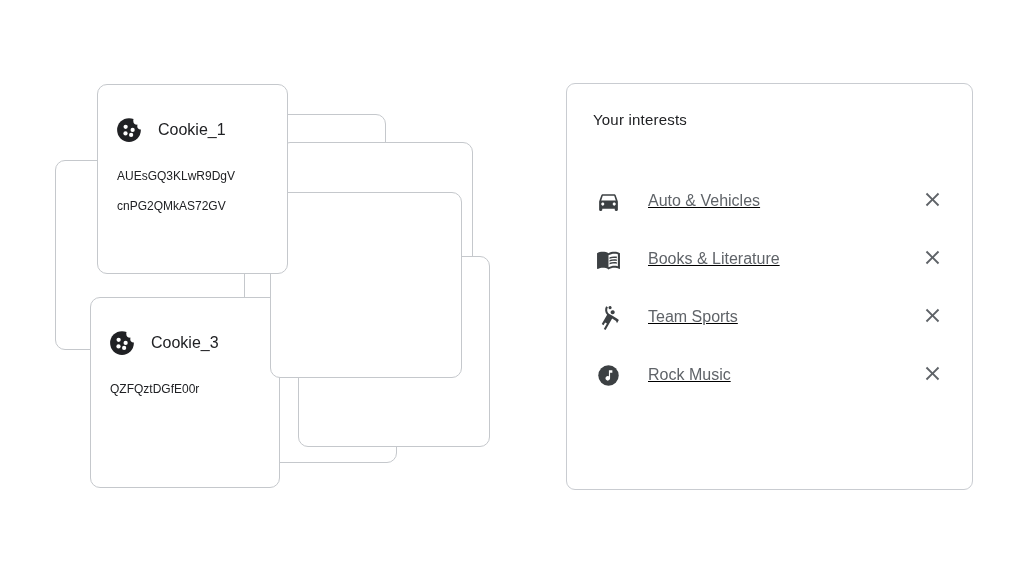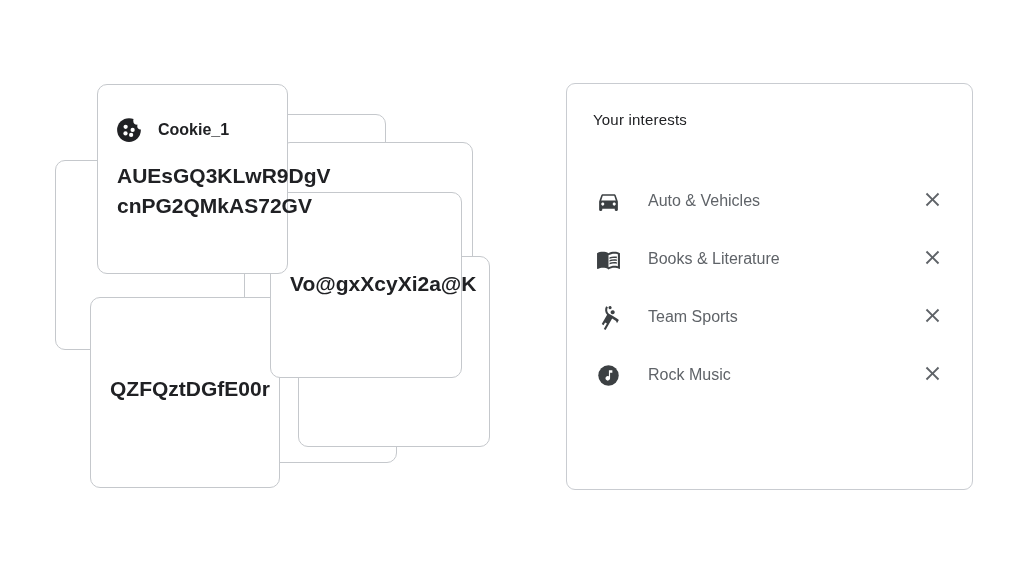--- a/index.html
+++ b/index.html
@@ -1,56 +1,69 @@
 <!DOCTYPE html>
 <html><head>
 <meta charset="utf-8">
 <style>
   html,body{margin:0;padding:0;background:#ffffff;}
   #canvas{position:relative;width:1024px;height:577px;background:#ffffff;overflow:hidden;
           font-family:"Liberation Sans", sans-serif;}
 
   
-  .card{position:absolute;background:#ffffff;border:1.5px solid #c5c8cc;border-radius:10px;box-sizing:border-box;font-weight:bold;}
+  .card{position:absolute;background:#ffffff;border:1.5px solid #c5c8cc;border-radius:10px;box-sizing:border-box;}
   .cookie-head{position:absolute;top:30px;left:16px;display:flex;align-items:center;gap:14px;}
   .cookie-head svg{display:block;}
   .cookie-title{font-size:16px;color:#202124;}
-  .cookie-values{position:absolute;top:76px;left:19px;font-size:21px;line-height:30px;color:#202124;white-space:nowrap;}
+  .cookie-values{position:absolute;top:76px;left:19px;font-size:12px;line-height:30px;color:#202124;white-space:nowrap;}
 
   
   #interests-panel{position:absolute;left:566px;top:83px;width:407px;height:407px;
                    background:#ffffff;border:1.5px solid #c9ccd1;border-radius:9px;box-sizing:border-box;}
   #interests-title{position:absolute;left:26px;top:27px;font-size:15px;color:#202124;letter-spacing:.2px;}
-  #interests-rows{position:absolute;left:0;top:88px;right:0;}
+  #interests-rows{position:absolute;left:0;top:88px;right:0;text-decoration:underline;}
   .interest-row{display:flex;align-items:center;height:58px;padding:0 28px;}
   .interest-icon{width:26px;height:26px;flex:0 0 26px;display:flex;align-items:center;justify-content:center;}
   .interest-label{margin-left:27px;font-size:16px;color:#5f6368;}
   .remove-btn{margin-left:auto;width:24px;height:24px;border:none;background:transparent;padding:0;cursor:pointer;
               display:flex;align-items:center;justify-content:center;}
 </style>
 </head>
 <body>
 
 <div id="canvas">
 
   <div class="card" style="left:55px;top:160px;width:190px;height:190px;"></div>
   <div class="card" style="left:240px;top:114px;width:146px;height:86px;"></div>
   <div class="card" style="left:280px;top:142px;width:193px;height:191px;"></div>
   <div class="card" style="left:250px;top:300px;width:147px;height:163px;"></div>
   <div class="card" style="left:298px;top:256px;width:192px;height:191px;"></div>
 
   <div class="card" style="left:90px;top:297px;width:190px;height:191px;">
+    <div class="cookie-head">
+      <span>
+        <svg width="30" height="30" viewBox="0 0 24 24">
+          <circle cx="12" cy="12" r="9.5" fill="#202124"></circle>
+          <circle cx="18.6" cy="4.6" r="3.2" fill="#ffffff"></circle>
+          <circle cx="21.3" cy="8.8" r="2.7" fill="#ffffff"></circle>
+          <circle cx="9.3" cy="9.4" r="1.7" fill="#ffffff"></circle>
+          <circle cx="14.9" cy="11.9" r="1.7" fill="#ffffff"></circle>
+          <circle cx="9.2" cy="14.7" r="1.7" fill="#ffffff"></circle>
+          <circle cx="13.7" cy="15.9" r="1.7" fill="#ffffff"></circle>
+        </svg>
+      </span>
+      <span class="cookie-title">Cookie_3</span>
+    </div>
     <div class="cookie-values">
       <div>QZFQztDGfE00r</div>
     </div>
   </div>
 
   <div class="card" style="left:270px;top:192px;width:192px;height:186px;">
     <div class="cookie-values">
-      <div>Vo@gxXcyXi2a@K</div>
     </div>
   </div>
 
   <div class="card" style="left:97px;top:84px;width:191px;height:190px;">
     <div class="cookie-head">
       <span>
         <svg width="30" height="30" viewBox="0 0 24 24">
           <circle cx="12" cy="12" r="9.5" fill="#202124"></circle>
           <circle cx="18.6" cy="4.6" r="3.2" fill="#ffffff"></circle>
           <circle cx="21.3" cy="8.8" r="2.7" fill="#ffffff"></circle>

